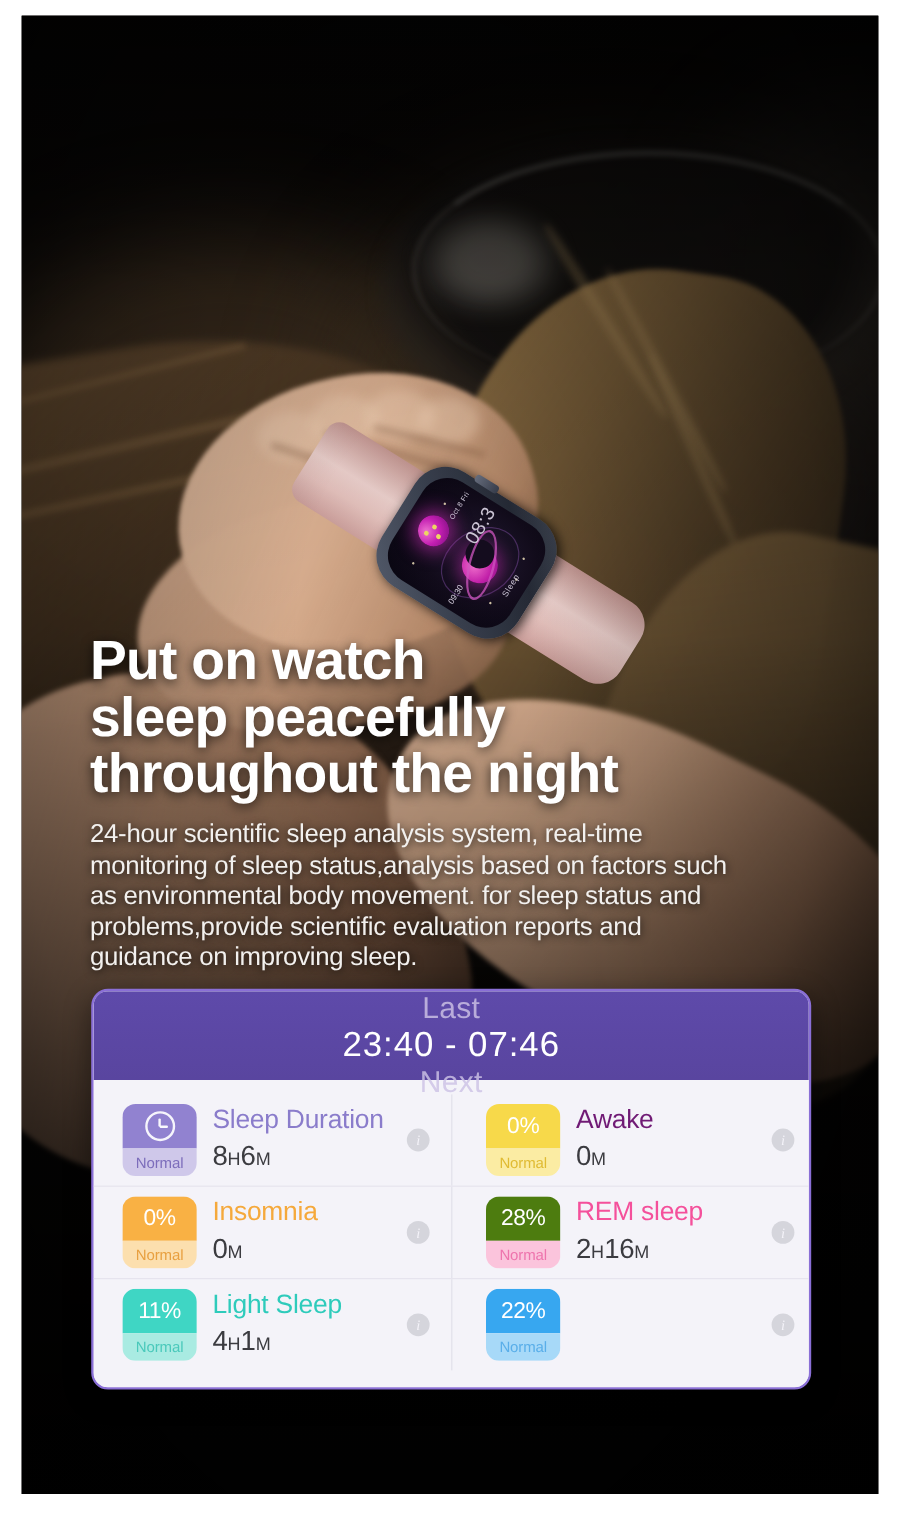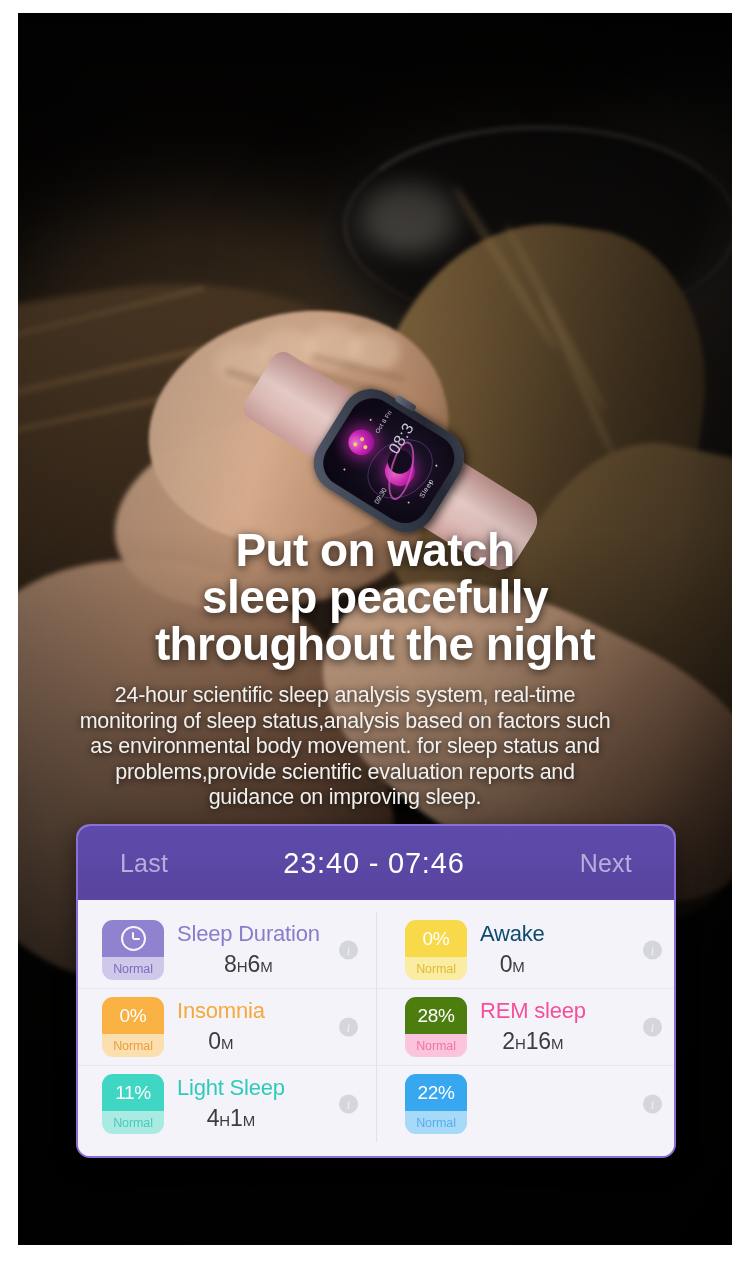--- a/index.html
+++ b/index.html
@@ -12,21 +12,20 @@
     font-family: "Liberation Sans", sans-serif;
     overflow: hidden;
   }
 
   
   #page {
     position: relative;
     width: 750px;
     height: 1273px;
     background: #ffffff;
-    text-align: center;
   }
 
   #poster {
     position: absolute;
     left: 18px;
     top: 13px;
     width: 714px;
     height: 1232px;
     background: #050404;
     overflow: hidden;
@@ -361,20 +360,21 @@
     z-index: 5;
   }
 
   #card-header {
     height: 74px;
     background: linear-gradient(180deg, #5e4aaa 0%, #59459f 100%);
     display: flex;
     align-items: center;
     justify-content: space-between;
     padding: 0 42px;
+    flex-direction: column;
   }
   .nav-btn {
     color: #cdc3e6;
     font-size: 25px;
     letter-spacing: .2px;
     opacity: .82;
   }
   #date-range {
     color: #ffffff;
     font-size: 29px;
@@ -587,21 +587,21 @@
                 <div class="metric-value">8<span class="u">H</span>6<span class="u">M</span></div>
               </div>
               <div class="info-icon">i</div>
             </div>
             <div class="metric right">
               <div class="tile">
                 <div class="tile-top" style="background: rgb(247, 217, 74);">0%</div>
                 <div class="tile-bot" style="background: rgb(251, 236, 163); color: rgb(224, 187, 51);">Normal</div>
               </div>
               <div class="metric-text">
-                <div class="metric-label" style="color: #0c4a6e;">Awake</div>
+                <div class="metric-label" style="color: #701a75;">Awake</div>
                 <div class="metric-value">0<span class="u">M</span></div>
               </div>
               <div class="info-icon">i</div>
             </div>
           </div>
           <div class="metric-row">
             <div class="metric">
               <div class="tile">
                 <div class="tile-top" style="background: rgb(249, 177, 68);">0%</div>
                 <div class="tile-bot" style="background: rgb(252, 223, 174); color: rgb(232, 160, 64);">Normal</div>

